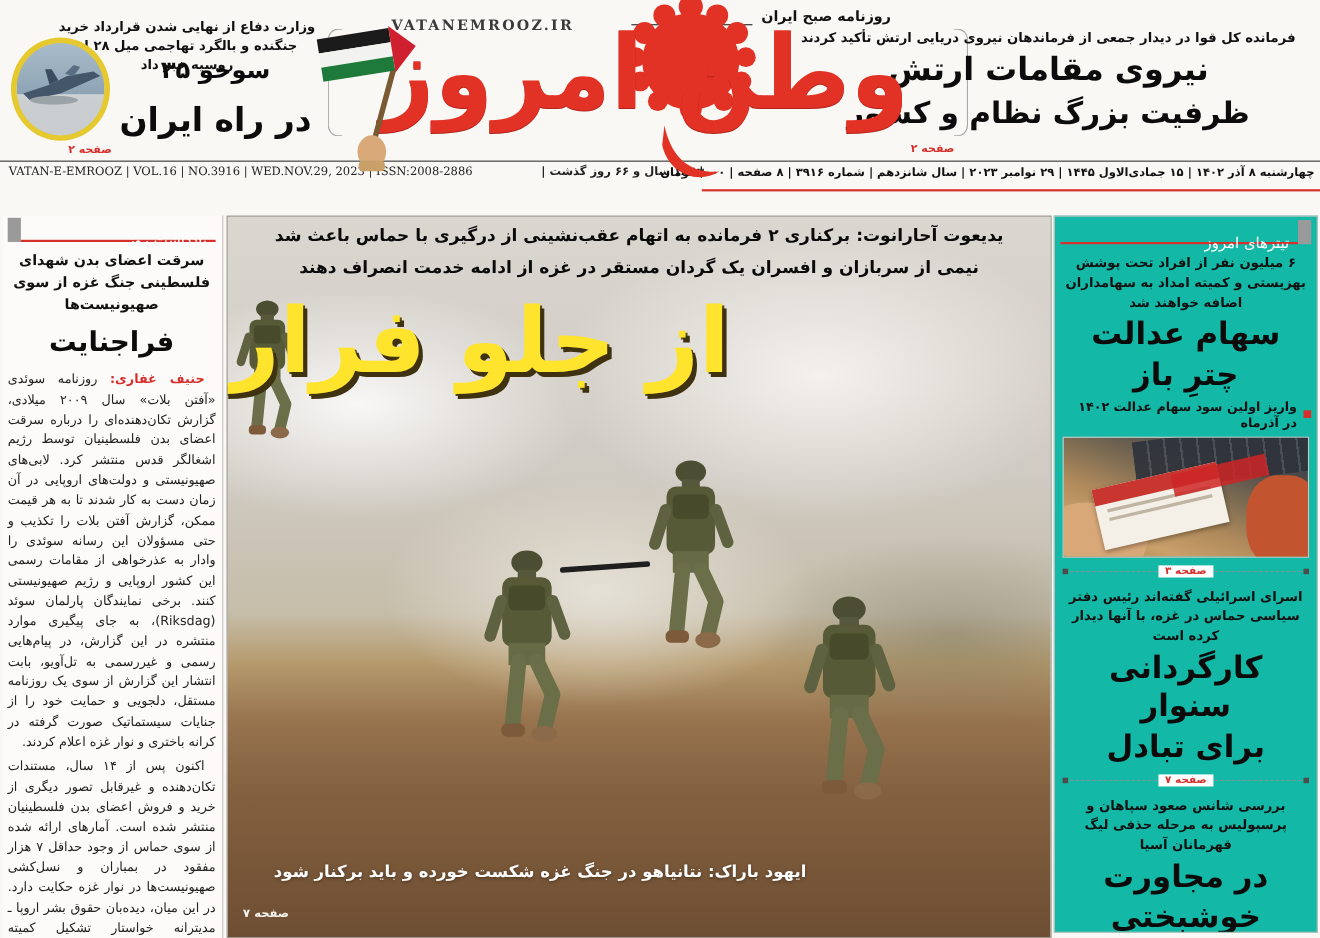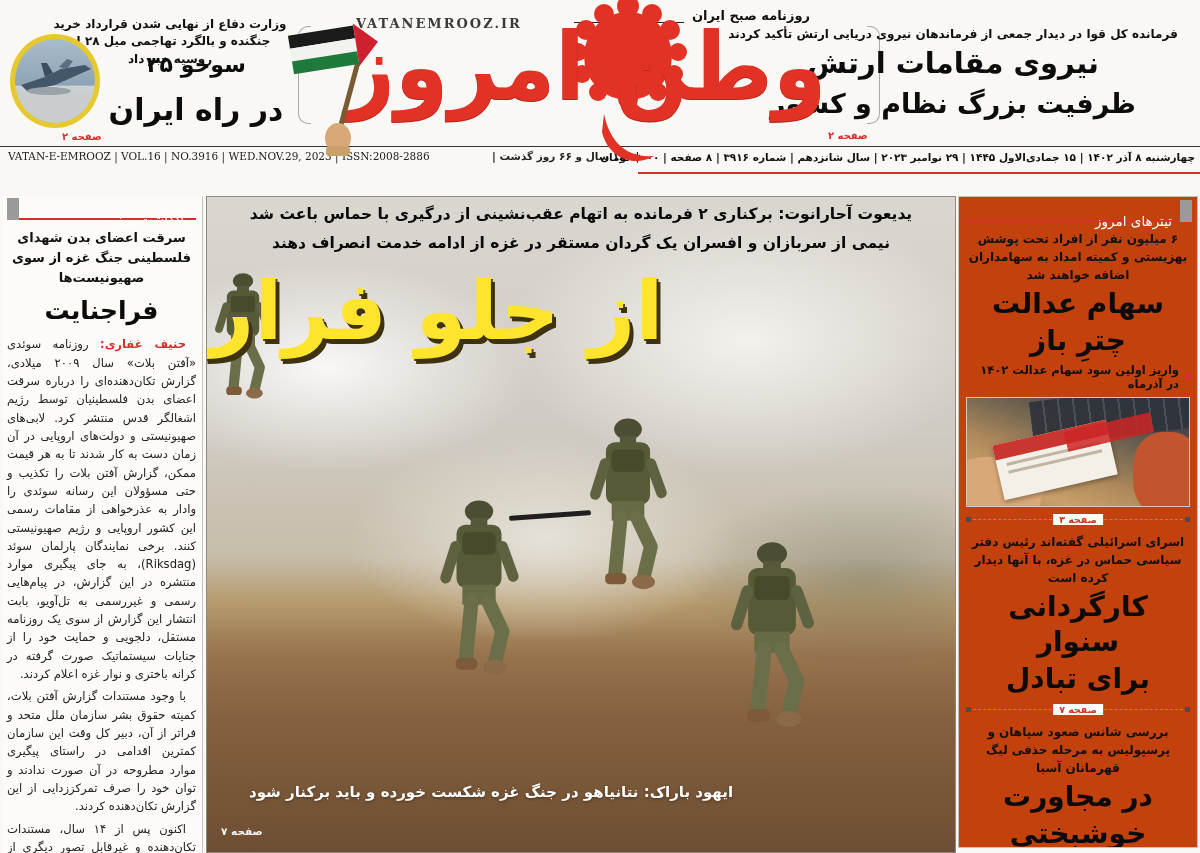--- a/index.html
+++ b/index.html
@@ -72,21 +72,21 @@
   }
   .soldier { position:absolute; }
   .rifle { position:absolute; left:302px; top:316px; width:82px; height:5px; background:#1f1f1f; transform:rotate(-4deg); border-radius:2px; }
   .deck1 { position:absolute; left:0; right:0; top:8px;  text-align:center; direction:rtl; font-size:15.5px; font-weight:900; color:#0a0a0a; }
   .deck2 { position:absolute; left:0; right:0; top:37px; text-align:center; direction:rtl; font-size:15.5px; font-weight:900; color:#0a0a0a; }
   .bigyellow { position:absolute; left:0; right:0; top:66px; text-align:left; direction:rtl; font-size:82px; font-weight:900; color:#ffe42d; letter-spacing:2px; text-shadow:4px 5px 0 #3f3210, 2px 2px 0 #5a4a17; }
   .caption { position:absolute; left:8px; top:586px; width:552px; text-align:center; direction:rtl; font-size:15px; font-weight:bold; color:#fff; text-shadow:0 1px 3px rgba(40,25,10,.55); }
   .photo-pref { position:absolute; left:14px; top:628px; font-size:10.5px; font-weight:bold; color:#f4f2ee; direction:rtl; }
 
   
-  .side { position:absolute; left:958px; top:196px; width:240px; height:652px; border:1px solid #c6c2bc; background:#c2410c; padding:3px 5px 0; overflow:hidden; }
+  .side { position:absolute; left:958px; top:196px; width:240px; height:652px; border:1px solid #c6c2bc; background:#14b8a6; padding:3px 5px 0; overflow:hidden; }
   .side .colhead .bar { justify-content:flex-start; }
   .s-kicker { direction:rtl; text-align:center; font-size:12px; font-weight:bold; line-height:1.5; color:#111; margin:2px 0; }
   .s-title { direction:rtl; text-align:center; font-size:28px; font-weight:900; line-height:1.28; color:#0b0b0b; margin:1px 0; }
   .bullet { display:flex; direction:rtl; justify-content:center; align-items:center; gap:6px; font-size:11.5px; font-weight:bold; color:#111; margin:4px 0 6px; }
   .bullet::before { content:""; width:7px; height:7px; background:#d6302c; flex:0 0 auto; }
   .sb-photo { position:relative; height:110px; margin:2px 2px 0; border:1px solid #cfcbc4; overflow:hidden;
     background:linear-gradient(200deg,#3c4049 0%, #49484a 20%, #7a6a52 42%, #b08a5c 62%, #caa06a 80%, #a87c49 100%); }
   .kb { position:absolute; right:-8px; top:-6px; width:75%; height:42%; transform:rotate(-7deg);
     background:repeating-linear-gradient(90deg,#2e323a 0 13px,#4a4f59 13px 15px); opacity:.92; }
   .card { position:absolute; left:30px; top:34px; width:116px; height:56px; background:#f4f0e7; transform:rotate(-13deg); box-shadow:0 2px 5px rgba(0,0,0,.35); }
@@ -177,21 +177,20 @@
 
   <aside class="note">
     <div class="colhead">
       <div class="sq"></div>
       <div class="bar">یادداشت روز</div>
     </div>
     <div class="kicker">سرقت اعضای بدن شهدای فلسطینی جنگ غزه از سوی صهیونیست‌ها</div>
     <div class="title">فراجنایت</div>
     <div class="body">
       <p><span class="byline">حنیف غفاری:</span> <span>روزنامه سوئدی «آفتن بلات» سال ۲۰۰۹ میلادی، گزارش تکان‌دهنده‌ای را درباره سرقت اعضای بدن فلسطینیان توسط رژیم اشغالگر قدس منتشر کرد. لابی‌های صهیونیستی و دولت‌های اروپایی در آن زمان دست به کار شدند تا به هر قیمت ممکن، گزارش آفتن بلات را تکذیب و حتی مسؤولان این رسانه سوئدی را وادار به عذرخواهی از مقامات رسمی این کشور اروپایی و رژیم صهیونیستی کنند. برخی نمایندگان پارلمان سوئد (Riksdag)، به جای پیگیری موارد منتشره در این گزارش، در پیام‌هایی رسمی و غیررسمی به تل‌آویو، بابت انتشار این گزارش از سوی یک روزنامه مستقل، دلجویی و حمایت خود را از جنایات سیستماتیک صورت گرفته در کرانه باختری و نوار غزه اعلام کردند.</span></p>
-      <p>با وجود مستندات گزارش آفتن بلات، کمیته حقوق بشر سازمان ملل متحد و فراتر از آن، دبیر کل وقت این سازمان کمترین اقدامی در راستای پیگیری موارد مطروحه در آن صورت ندادند و توان خود را صرف تمرکززدایی از این گزارش تکان‌دهنده کردند.</p>
       <p>اکنون پس از ۱۴ سال، مستندات تکان‌دهنده و غیرقابل تصور دیگری از خرید و فروش اعضای بدن فلسطینیان منتشر شده است. آمارهای ارائه شده از سوی حماس از وجود حداقل ۷ هزار مفقود در بمباران و نسل‌کشی صهیونیست‌ها در نوار غزه حکایت دارد. در این میان، دیده‌بان حقوق بشر اروپا ـ مدیترانه خواستار تشکیل کمیته حقیقت‌یاب بین‌المللی مستقل درباره ربودن اجساد از مجتمع پزشکی «الشفا» در غزه و بیمارستان اندونزی در شمال این باریکه توسط ارتش رژیم صهیونیستی شده است. در این گزارش آمده است: صهیونیست‌ها یک گور جمعی را که ۱۰ روز پیش در یکی از اطراف مجتمع پزشکی شفا حفر شده بود...</p>
     </div>
   </aside>
 
   <section class="main">
     <div class="photo">
       <svg style="position:absolute" class="soldier" width="72" height="300" viewBox="0 0 120 260" preserveAspectRatio="xMidYMid meet" x="0" style2="">
         <use href="#soldier-shape"></use>
       </svg>
       <svg class="soldier" style="position:absolute;left:222px;top:262px;" width="100" height="288" viewBox="0 0 120 260">

